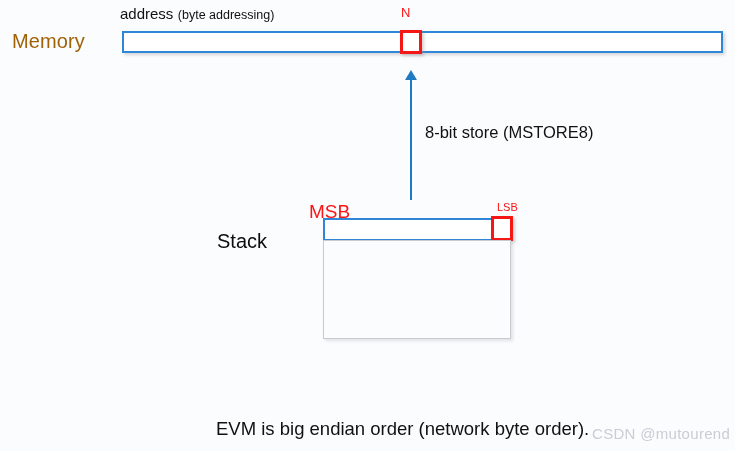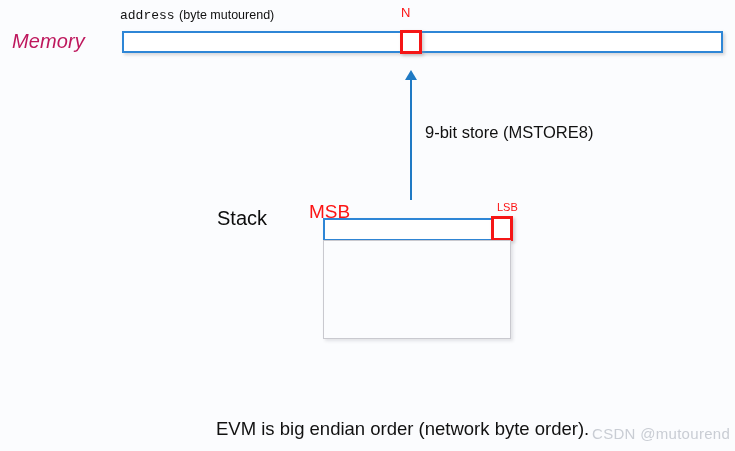--- a/index.html
+++ b/index.html
@@ -18,42 +18,40 @@
   }
 
   
   .abs { position: absolute; }
 
   
   .label-memory {
     left: 12px;
     top: 30px;
     font-size: 20px;
-    color: #be185d;
+    color: #a16207;
     letter-spacing: 0.1px;
     white-space: nowrap;
-    font-style: italic;
   }
   .label-stack {
     left: 217px;
-    top: 207px;
+    top: 230px;
     font-size: 20px;
     color: #0d0d0d;
     white-space: nowrap;
   }
   .label-address-wrap {
     left: 120px;
     top: 6px;
     white-space: nowrap;
     line-height: 1;
   }
   .label-address {
-    font-size: 13px;
-    color: #111111;
-    font-family: Liberation Mono, monospace;
+    font-size: 15px;
+    color: #111111;
   }
   .label-address-note {
     font-size: 12.5px;
     color: #111111;
   }
   .label-n {
     left: 401px;
     top: 5px;
     font-size: 13px;
     color: #fc1414;
@@ -178,33 +176,33 @@
   }
 </style>
 </head>
 <body>
 
 <div id="canvas">
 
   <div class="abs label-memory">Memory</div>
 
   <div class="abs label-address-wrap">
-    <span class="label-address">address</span><span> </span><span class="label-address-note">(byte mutourend)</span>
+    <span class="label-address">address</span><span> </span><span class="label-address-note">(byte addressing)</span>
   </div>
 
   <div class="abs memory-bar"></div>
 
   <div class="abs label-n">N</div>
 
   <div class="abs mem-cell"></div>
 
   <div class="abs arrow-head"></div>
   <div class="abs arrow-shaft"></div>
 
-  <div class="abs label-store">9-bit store (MSTORE8)</div>
+  <div class="abs label-store">8-bit store (MSTORE8)</div>
 
   <div class="abs label-stack">Stack</div>
 
   <div class="abs label-msb">MSB</div>
 
   <div class="abs label-lsb">LSB</div>
 
   <div class="abs stack-word"></div>
 
   <div class="abs stack-cell"></div>

